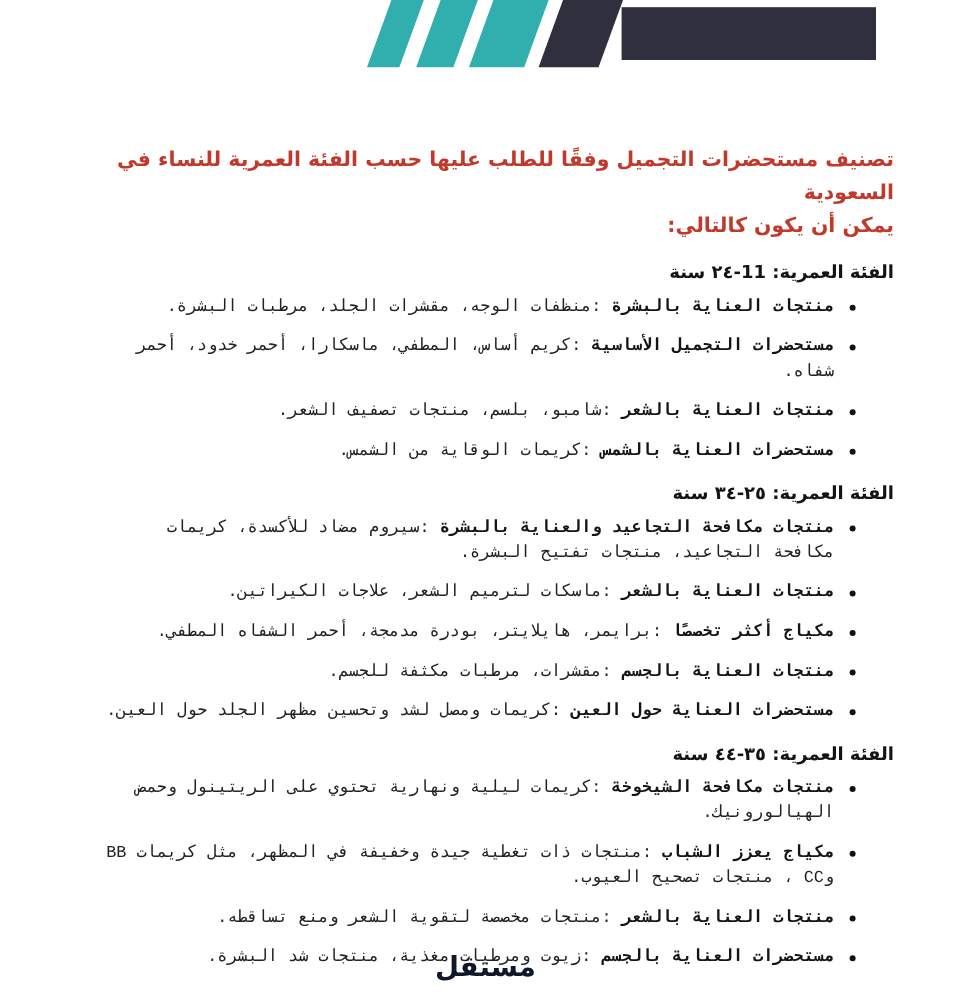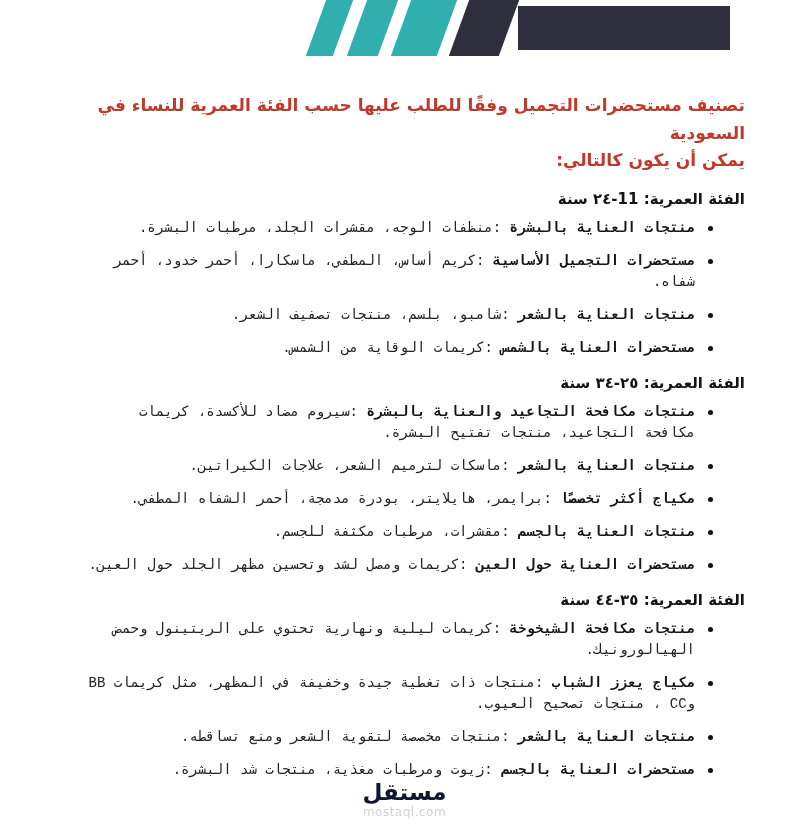--- a/index.html
+++ b/index.html
@@ -34,20 +34,21 @@
   
   .content { position: relative; padding: 92px 64px 0 88px; }
 
   .title {
     color: #c0392b;
     font-size: 17px;
     font-weight: bold;
     line-height: 1.62;
     margin-bottom: 12px;
     text-align: right;
+    margin-top: 28px;
   }
 
   .section-heading {
     font-size: 15px;
     font-weight: bold;
     color: #141414;
     margin: 15px 0 10px;
     text-align: right;
   }
 
@@ -168,14 +169,13 @@
     <li>
       <span class="dot"></span>
       <span class="term">مستحضرات العناية بالجسم</span><span class="desc"> :زيوت ومرطبات مغذية، منتجات شد البشرة.</span>
     </li>
   </ul>
 
 </div>
 
 <div class="watermark">
   <div class="wm-logo">مستقل</div>
-  <div class="wm-domain">mostaql.com</div>
 </div>
 
 </body></html>

